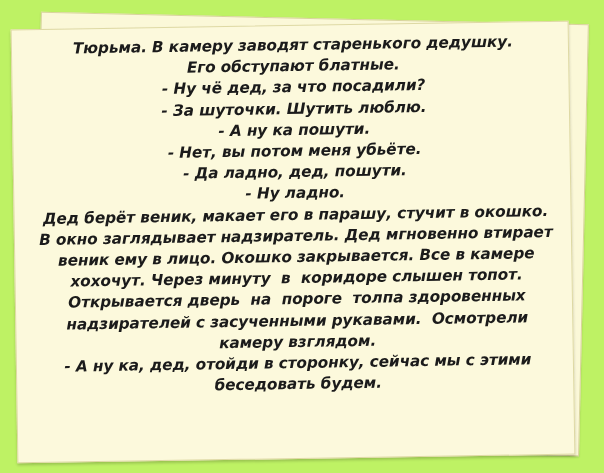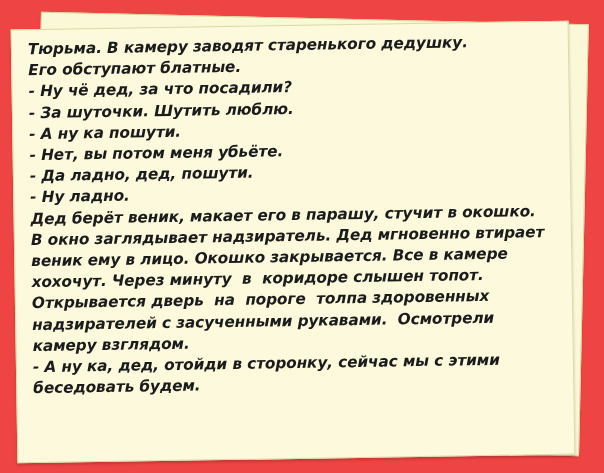--- a/index.html
+++ b/index.html
@@ -10,21 +10,22 @@
     width: 604px;
     height: 473px;
     background: #ffffff;
     font-family: "DejaVu Sans", sans-serif;
     overflow: hidden;
   }
   .stage {
     position: relative;
     width: 604px;
     height: 473px;
-    background: #ef4444;
+    background: #bef264;
+    text-align: center;
   }
   
   .card-back {
     position: absolute;
     left: 36px;
     top: 18px;
     width: 546px;
     height: 430px;
     background: #fbf8d8;
     border: 1px solid #d8d49c;

